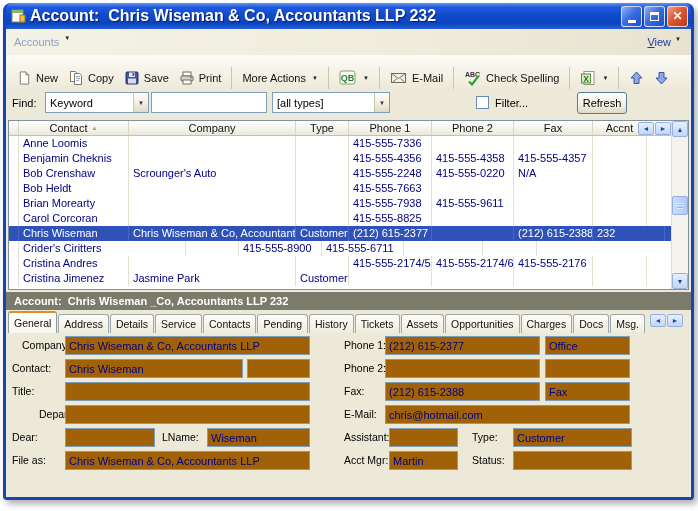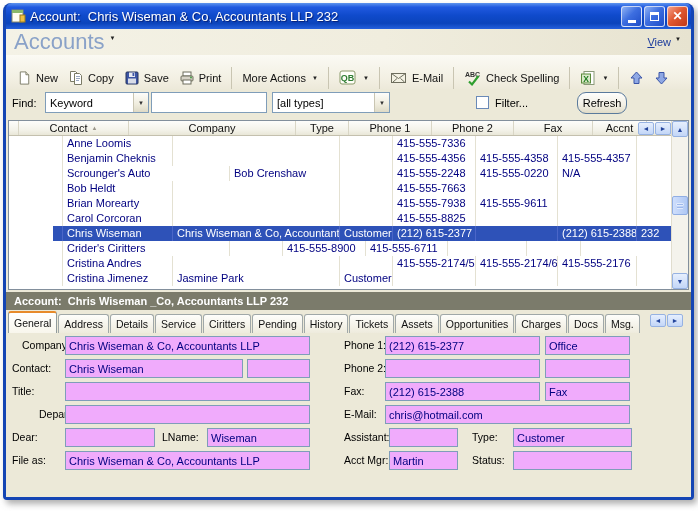--- a/index.html
+++ b/index.html
@@ -6,34 +6,34 @@
   *{box-sizing:border-box;}
   .stage{position:relative;width:698px;height:511px;background:#fff;overflow:hidden;
          font-family:"Liberation Sans",sans-serif;}
   
   .window{position:absolute;left:3px;top:3px;width:691px;height:497px;background:#1445B4;
           border-radius:8px 8px 4px 4px;box-shadow:3px 4px 6px rgba(110,110,110,.55);
           padding:0 3px 3px 3px;}
   .titlebar{height:26px;border-radius:6px 6px 0 0;display:flex;align-items:center;
             background:linear-gradient(180deg,#5E94EE 0%,#2059E0 16%,#0F4ACB 48%,#0B44BC 78%,#2560DC 100%);}
   .titlebar .app-ic{margin:0 4px 0 5px;display:flex;}
-  .title-text{color:#fff;font-size:13px;font-weight:normal;white-space:pre;
+  .title-text{color:#fff;font-size:16px;font-weight:bold;white-space:pre;
               text-shadow:1px 1px 1px rgba(0,0,60,.6);flex:1;overflow:hidden;}
   .winbtn{width:21px;height:21px;border-radius:3px;margin-right:2px;border:1px solid rgba(255,255,255,.75);
           display:flex;align-items:center;justify-content:center;color:#fff;}
   .winbtn.minmax{background:linear-gradient(135deg,#8FB2F4 0%,#3D6EE0 45%,#1E4DC8 100%);}
   .winbtn.close{background:linear-gradient(135deg,#F4A088 0%,#E05830 45%,#C03818 100%);
                 font-size:12px;font-weight:bold;margin-right:3px;}
   .min-glyph{width:8px;height:3px;background:#fff;margin-top:10px;}
   .max-glyph{width:9px;height:9px;border:1px solid #fff;border-top:3px solid #fff;}
   .client{position:relative;height:468px;background:#ECE9D8;overflow:hidden;}
   
   .hband{position:absolute;left:0;top:0;width:685px;height:26px;
          background:linear-gradient(90deg,#F4F2E6 0%,#F0EDDE 55%,#E7E3D0 100%);display:flex;align-items:center;}
-  .acc-title{color:#8AA2C8;font-size:22px;margin-left:8px;letter-spacing:0;}
+  .acc-title{color:#8AA2C8;font-size:11px;margin-left:8px;letter-spacing:0;}
   .acc-dd{font-size:6px;color:#222;margin-left:5px;margin-top:-8px;}
   .view-wrap{margin-left:auto;margin-right:10px;display:flex;align-items:center;}
   .view-lbl{color:#1A3A9C;font-size:11px;display:inline-block;}
   .view-lbl::first-letter{text-decoration:underline;}
   .view-dd{font-size:6px;color:#222;margin-left:4px;margin-top:-6px;}
   
   .toolbar{position:absolute;left:0;top:26px;width:685px;height:46px;display:flex;align-items:center;
            background:linear-gradient(180deg,#FBFAF4 0%,#F2EFE2 55%,#E6E2D0 100%);
            border-bottom:1px solid #D8D4C2;padding-left:6px;}
   .tb-btn{display:flex;align-items:center;gap:4px;padding:3px 5px;font-size:11px;color:#111;border-radius:3px;}
@@ -44,38 +44,38 @@
   .find-lbl{position:absolute;left:6px;top:8px;font-size:11px;color:#000;}
   .combo{position:absolute;height:21px;border:1px solid #7F9DB9;background:#fff;display:flex;align-items:center;}
   .combo .val{flex:1;font-size:11px;color:#000;padding:0 4px;overflow:hidden;white-space:nowrap;}
   .combo .dd{width:15px;align-self:stretch;border-left:1px solid #C9C5B2;display:flex;align-items:center;
              justify-content:center;font-size:6px;color:#333;
              background:linear-gradient(180deg,#FDFDFA 0%,#EFECDD 60%,#DEDAC6 100%);}
   .find-input{position:absolute;left:145px;top:3px;width:116px;height:21px;border:1px solid #7F9DB9;
               background:#fff;font:11px "Liberation Sans",sans-serif;color:#000080;padding:0 4px;}
   .chk{position:absolute;left:470px;top:7px;width:13px;height:13px;background:#fff;border:1px solid #6A8AB8;}
   .chk-lbl{position:absolute;left:489px;top:8px;font-size:11px;color:#000;}
-  .refresh{position:absolute;left:571px;top:3px;width:50px;height:22px;border:1px solid #5A7A9C;border-radius:9px;
+  .refresh{position:absolute;left:571px;top:3px;width:50px;height:22px;border:1px solid #5A7A9C;border-radius:3px;
            background:linear-gradient(180deg,#FEFEFC 0%,#F2EFE4 60%,#E0DBC8 100%);
            font-size:11px;color:#000;display:flex;align-items:center;justify-content:center;}
   
   .grid-wrap{position:absolute;left:2px;top:91px;width:681px;height:170px;background:#fff;
              border:1px solid #828F9C;}
   .grid-hdr{position:absolute;left:0;top:0;right:17px;height:15px;display:flex;
             border-bottom:1px solid #C4C0AE;}
   .hcell{background:linear-gradient(180deg,#FDFDFB 0%,#F3F2E9 65%,#E9E7D8 100%);
          border-right:1px solid #D9D6C6;font-size:11px;color:#111;display:flex;align-items:center;
          justify-content:center;overflow:hidden;white-space:nowrap;flex:none;gap:4px;}
   .hcell.hfill{flex:1;border-right:none;}
   .sort{font-size:6px;color:#9A968A;}
   .hnav{position:absolute;right:17px;top:1px;display:flex;gap:1px;}
   .navbtn{width:16px;height:13px;border:1px solid #96B2E2;border-radius:2px;color:#24459C;font-size:7px;
           display:flex;align-items:center;justify-content:center;
           background:linear-gradient(180deg,#E6EFFE 0%,#C3D6F7 100%);}
-  .grid-body{position:absolute;left:0;top:15px;right:17px;bottom:0;overflow:hidden;margin-left:44px;}
+  .grid-body{position:absolute;left:0;top:15px;right:17px;bottom:0;overflow:hidden;}
   .grow{display:flex;height:15px;}
   .gcell{font-size:11px;color:#000080;line-height:15px;padding-left:4px;overflow:hidden;
          white-space:nowrap;border-right:1px solid #E4E1D2;flex:none;}
   .gcell.gfill{flex:1;border-right:none;padding-left:0;}
   .grow.selected{background:#2E52B8;}
   .grow.selected .gcell{color:#fff;border-right-color:#4A66C8;}
   .vscroll{position:absolute;right:0;top:0;bottom:0;width:17px;background:#F4F3EC;border-left:1px solid #E0DDCE;}
   .sbtn{position:absolute;left:0;width:16px;height:16px;border:1px solid #96B2E2;border-radius:2px;
         color:#24459C;font-size:7px;display:flex;align-items:center;justify-content:center;
         background:linear-gradient(180deg,#E6EFFE 0%,#C3D6F7 100%);}
@@ -90,21 +90,21 @@
   .tabstrip{position:absolute;left:0;top:281px;width:685px;height:23px;display:flex;align-items:flex-end;
             padding-left:2px;}
   .tab{height:19px;border:1px solid #A0A8A8;border-bottom:none;border-radius:3px 3px 0 0;
        background:linear-gradient(180deg,#FEFEFB 0%,#EEEBDD 100%);font-size:10.5px;color:#111;
        padding:0 5px;display:flex;align-items:center;margin-right:1px;white-space:nowrap;}
   .tab.active{height:22px;border:1px solid #919B9C;border-bottom:none;border-top:2px solid #E78A2A;
               background:linear-gradient(180deg,#FFFFFF 0%,#F8F6EC 100%);}
   .tabnav{position:absolute;right:6px;top:4px;display:flex;gap:1px;}
   
   .flabel{position:absolute;font-size:10.5px;color:#000;white-space:nowrap;}
-  .finput{position:absolute;height:19px;border:1px solid #7F9DB9;background:#f0abfc;
+  .finput{position:absolute;height:19px;border:1px solid #7F9DB9;background:#a16207;
           font:11px "Liberation Sans",sans-serif;color:#000080;padding:0 3px;}
   svg{display:block;}
 </style>
 </head>
 <body>
 
 <div class="stage">
   <div class="window">
 
     <div class="titlebar">
@@ -315,22 +315,22 @@
               <div class="gcell" style="width: 167px;"></div>
               <div class="gcell" style="width: 53px;"></div>
               <div class="gcell" style="width: 83px;">415-555-4356</div>
               <div class="gcell" style="width: 82px;">415-555-4358</div>
               <div class="gcell" style="width: 79px;">415-555-4357</div>
               <div class="gcell" style="width: 54px;"></div>
               <div class="gcell gfill"></div>
             </div>
             <div class="grow">
               <div class="gcell" style="width: 10px;"></div>
+              <div class="gcell" style="width: 110px;">Bob Crenshaw</div>
               <div class="gcell" style="width: 167px;">Scrounger's Auto</div>
-              <div class="gcell" style="width: 110px;">Bob Crenshaw</div>
               <div class="gcell" style="width: 53px;"></div>
               <div class="gcell" style="width: 83px;">415-555-2248</div>
               <div class="gcell" style="width: 82px;">415-555-0220</div>
               <div class="gcell" style="width: 79px;">N/A</div>
               <div class="gcell" style="width: 54px;"></div>
               <div class="gcell gfill"></div>
             </div>
             <div class="grow">
               <div class="gcell" style="width: 10px;"></div>
               <div class="gcell" style="width: 110px;">Bob Heldt</div>
@@ -419,21 +419,21 @@
         </div>
       </div>
 
       <div class="detail-hdr">Account:  Chris Wiseman _Co, Accountants LLP 232</div>
 
       <div class="tabstrip" id="tabstrip">
           <div class="tab active">General</div>
           <div class="tab">Address</div>
           <div class="tab">Details</div>
           <div class="tab">Service</div>
-          <div class="tab">Ciritters</div>
+          <div class="tab">Contacts</div>
           <div class="tab">Pending</div>
           <div class="tab">History</div>
           <div class="tab">Tickets</div>
           <div class="tab">Assets</div>
           <div class="tab">Opportunities</div>
           <div class="tab">Charges</div>
           <div class="tab">Docs</div>
           <div class="tab">Msg.</div>
         </div>
       <div class="tabnav" style="position:absolute;right:8px;top:285px;display:flex;gap:1px;">

